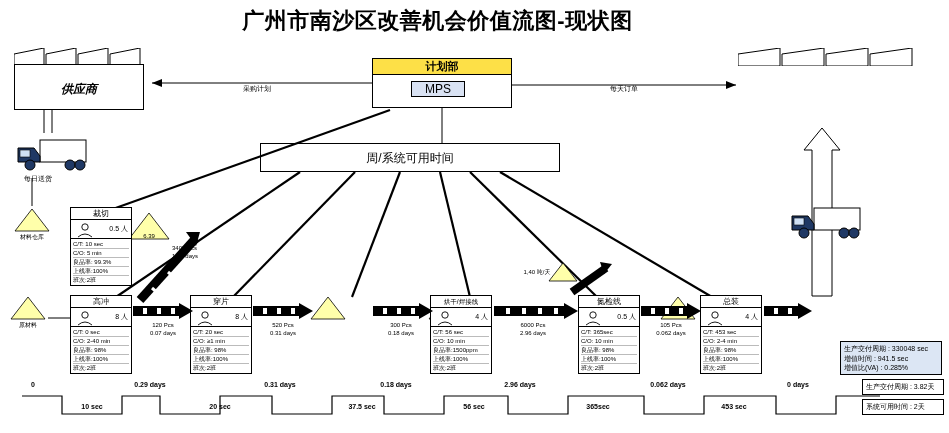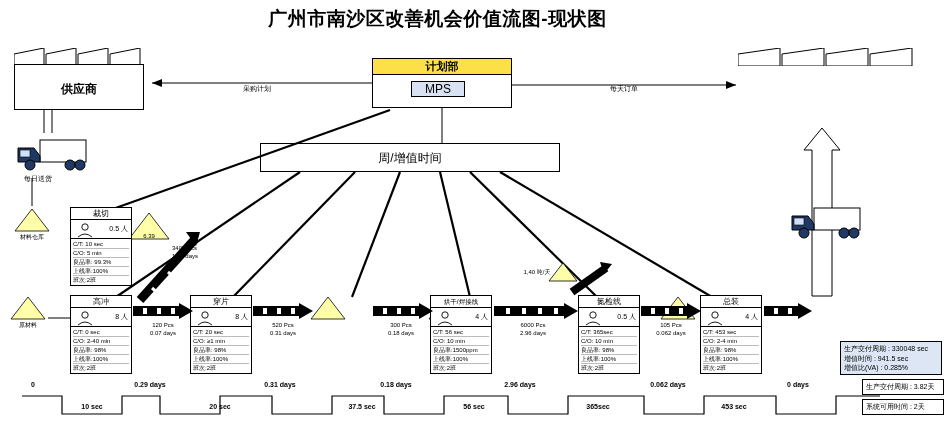--- a/index.html
+++ b/index.html
@@ -17,21 +17,21 @@
   #root {
     position: relative;
     width: 949px;
     height: 433px;
   }
   .title {
     position: absolute;
     left: 0; top: 6px;
     width: 875px;
     text-align: center;
-    font-size: 19px;
+    font-size: 22px;
     font-weight: bold;
     letter-spacing: 0.5px;
   }
   
   .roof {
     position: absolute;
     box-sizing: border-box;
   }
   .roof svg { display:block; }
 
@@ -190,36 +190,36 @@
 <div id="root">
 
   <div class="title">广州市南沙区改善机会价值流图-现状图</div>
 
   <div class="roof" style="left:14px; top:48px;">
     <svg width="130" height="18" viewBox="0 0 130 18">
       <path d="M0 18 L0 6 L30 0 L30 18 Z M32 18 L32 6 L62 0 L62 18 Z M64 18 L64 6 L94 0 L94 18 Z M96 18 L96 6 L126 0 L126 18 Z" fill="#ffffff" stroke="#000" stroke-width="1"></path>
     </svg>
   </div>
   <div class="orgbox" style="left:14px; top:64px; width:130px; height:46px;">
-    <div class="orgtitle" style="top:16px;">供应商</div>
+    <div class="orgtitle" style="top:16px;font-style:italic;">供应商</div>
   </div>
 
   <div class="roof" style="left:738px; top:48px;">
     <svg width="180" height="18" viewBox="0 0 180 18">
       <path d="M0 18 L0 6 L42 0 L42 18 Z M44 18 L44 6 L86 0 L86 18 Z M88 18 L88 6 L130 0 L130 18 Z M132 18 L132 6 L174 0 L174 18 Z" fill="#ffffff" stroke="#000" stroke-width="1"></path>
     </svg>
   </div>
 
   <div class="ctrl" style="left:372px; top:58px; width:140px; height:50px;">
     <div class="hdr">计划部</div>
     <div class="mps">MPS</div>
   </div>
 
   <div class="schedbox" style="left:260px; top:143px; width:300px; height:29px; line-height:29px;">
-    <span>周/增值时间</span>
+    <span>周/系统可用时间</span>
   </div>
 
   <svg class="lineSvg" width="949" height="433">
 
     <line x1="372" y1="83" x2="152" y2="83" stroke="#000" stroke-width="1"></line>
     <polygon points="152,83 162,79 162,87" fill="#000"></polygon>
 
     <line x1="512" y1="85" x2="736" y2="85" stroke="#000" stroke-width="1"></line>
     <polygon points="736,85 726,81 726,89" fill="#000"></polygon>
 

